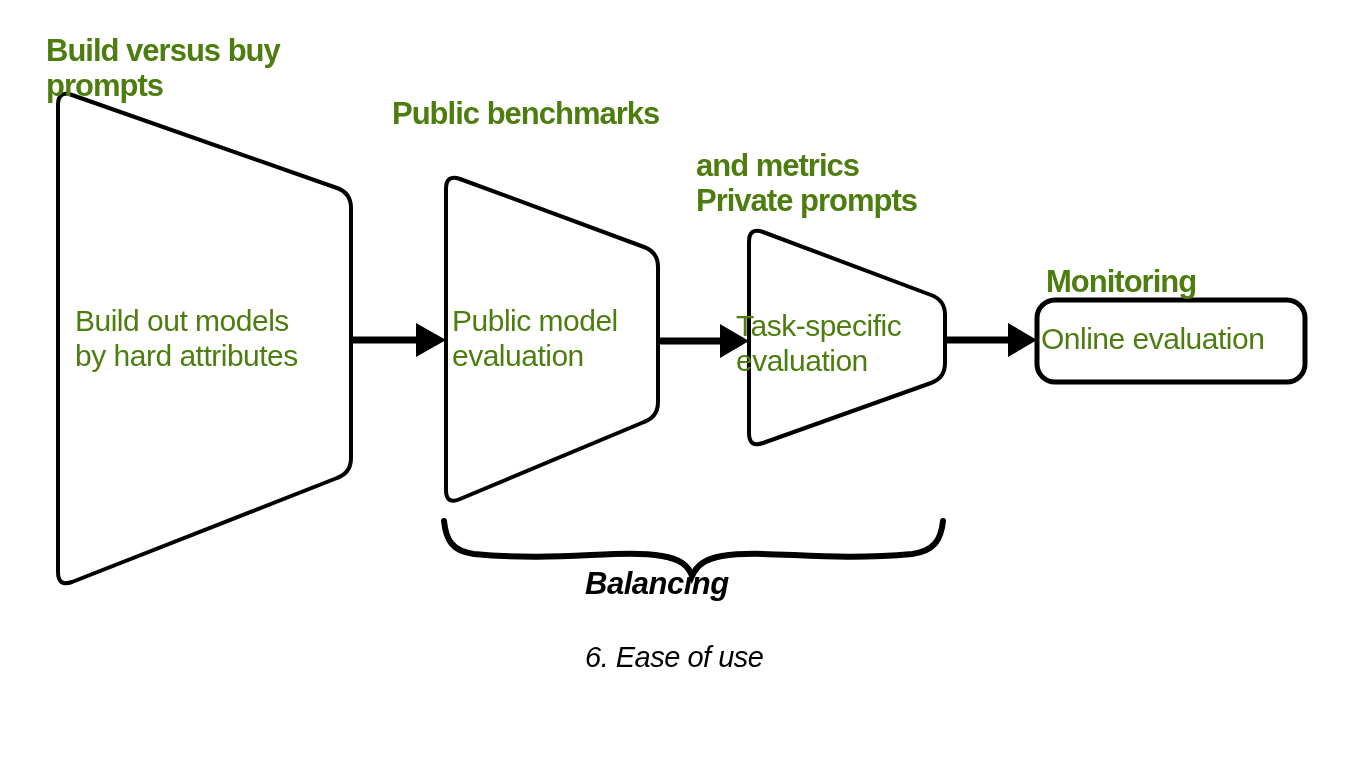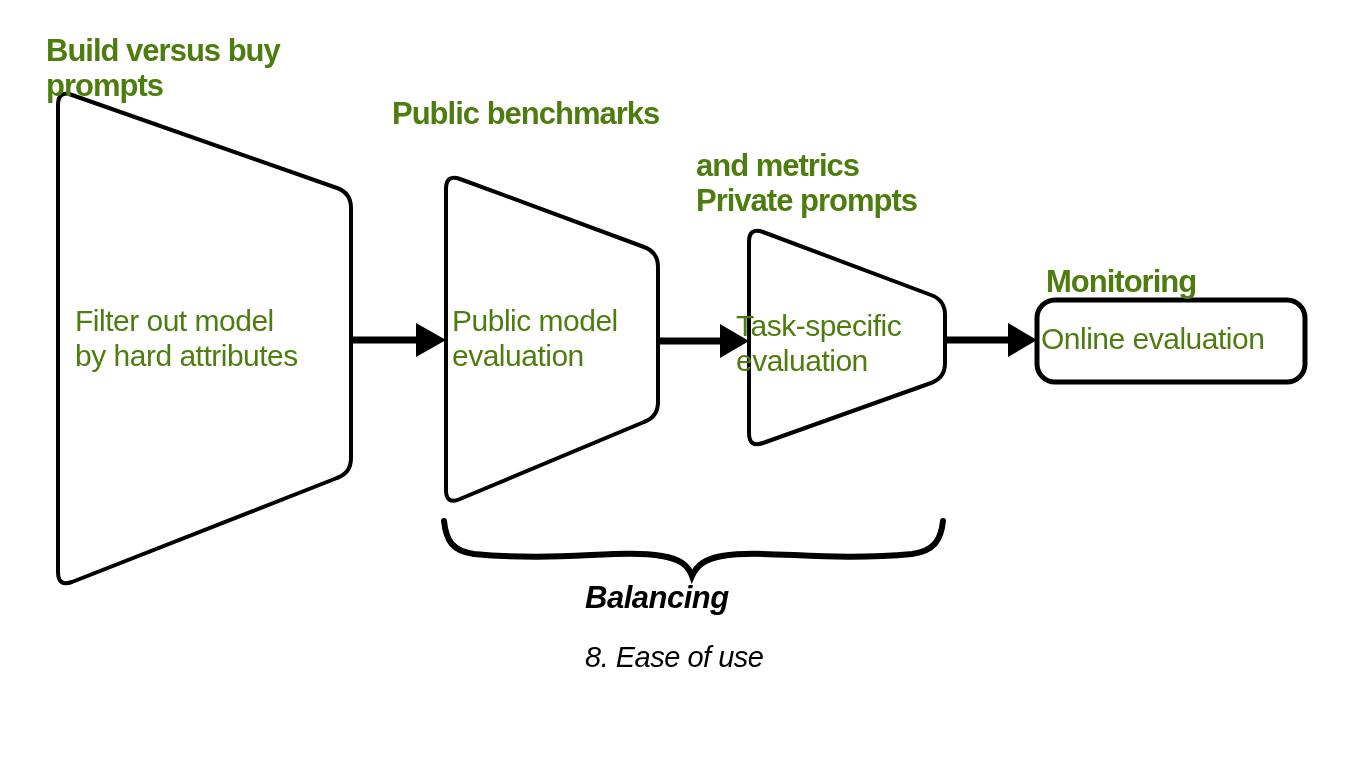--- a/index.html
+++ b/index.html
@@ -90,21 +90,21 @@
              C 697 565 705 559 722 556
              C 765 549 825 562 912 554
              C 934 551 941 540 943 521" fill="none" stroke="#000000" stroke-width="6" stroke-linecap="round"></path>
   </svg>
 
   <div class="txt stage-title" style="left:46px; top:33px; width:340px;">
     <span class="line">Build versus buy</span>
     <span class="line">prompts</span>
   </div>
   <div class="txt stage-label" style="left:75px; top:303px; width:260px;">
-    <span class="line">Filter out model</span>
+    <span class="line">Build out models</span>
     <span class="line">by hard attributes</span>
   </div>
 
   <div class="txt stage-title" style="left:392px; top:96px; width:320px;">
     <span class="line">Public benchmarks</span>
   </div>
   <div class="txt stage-label" style="left:452px; top:303px; width:220px;">
     <span class="line">Public model</span>
     <span class="line">evaluation</span>
   </div>
@@ -118,18 +118,18 @@
     <span class="line">evaluation</span>
   </div>
 
   <div class="txt stage-title" style="left:1046px; top:236px; width:250px;margin-top:28px;">
     <span class="line">Monitoring</span>
   </div>
   <div class="txt stage-label" style="left:1041px; top:321px; width:260px;">
     <span class="line">Online evaluation</span>
   </div>
 
-  <div class="balancing-heading" style="left:585px; top:580px;">Balancing</div>
+  <div class="balancing-heading" style="left:585px; top:566px;">Balancing</div>
   <div class="balancing-list" style="left:585px; top:641px;">
-    <span class="balancing-item">8. Ease of use</span>
+    <span class="balancing-item">6. Ease of use</span>
   </div>
 
 </div>
 
 </body></html>

